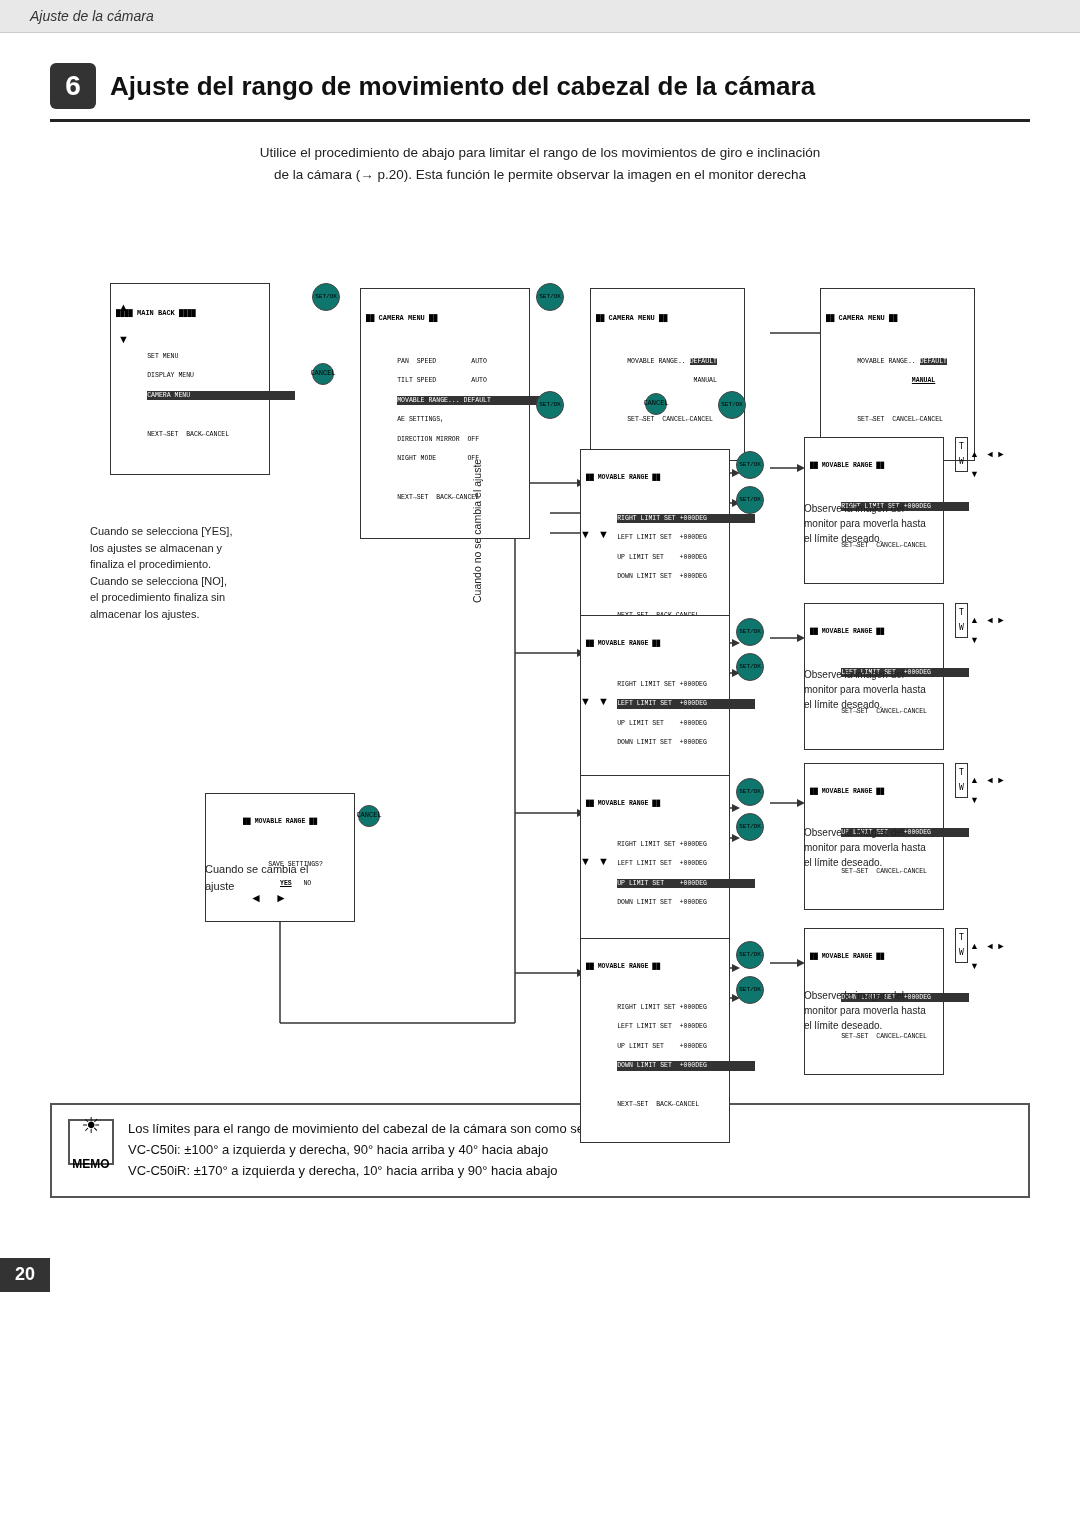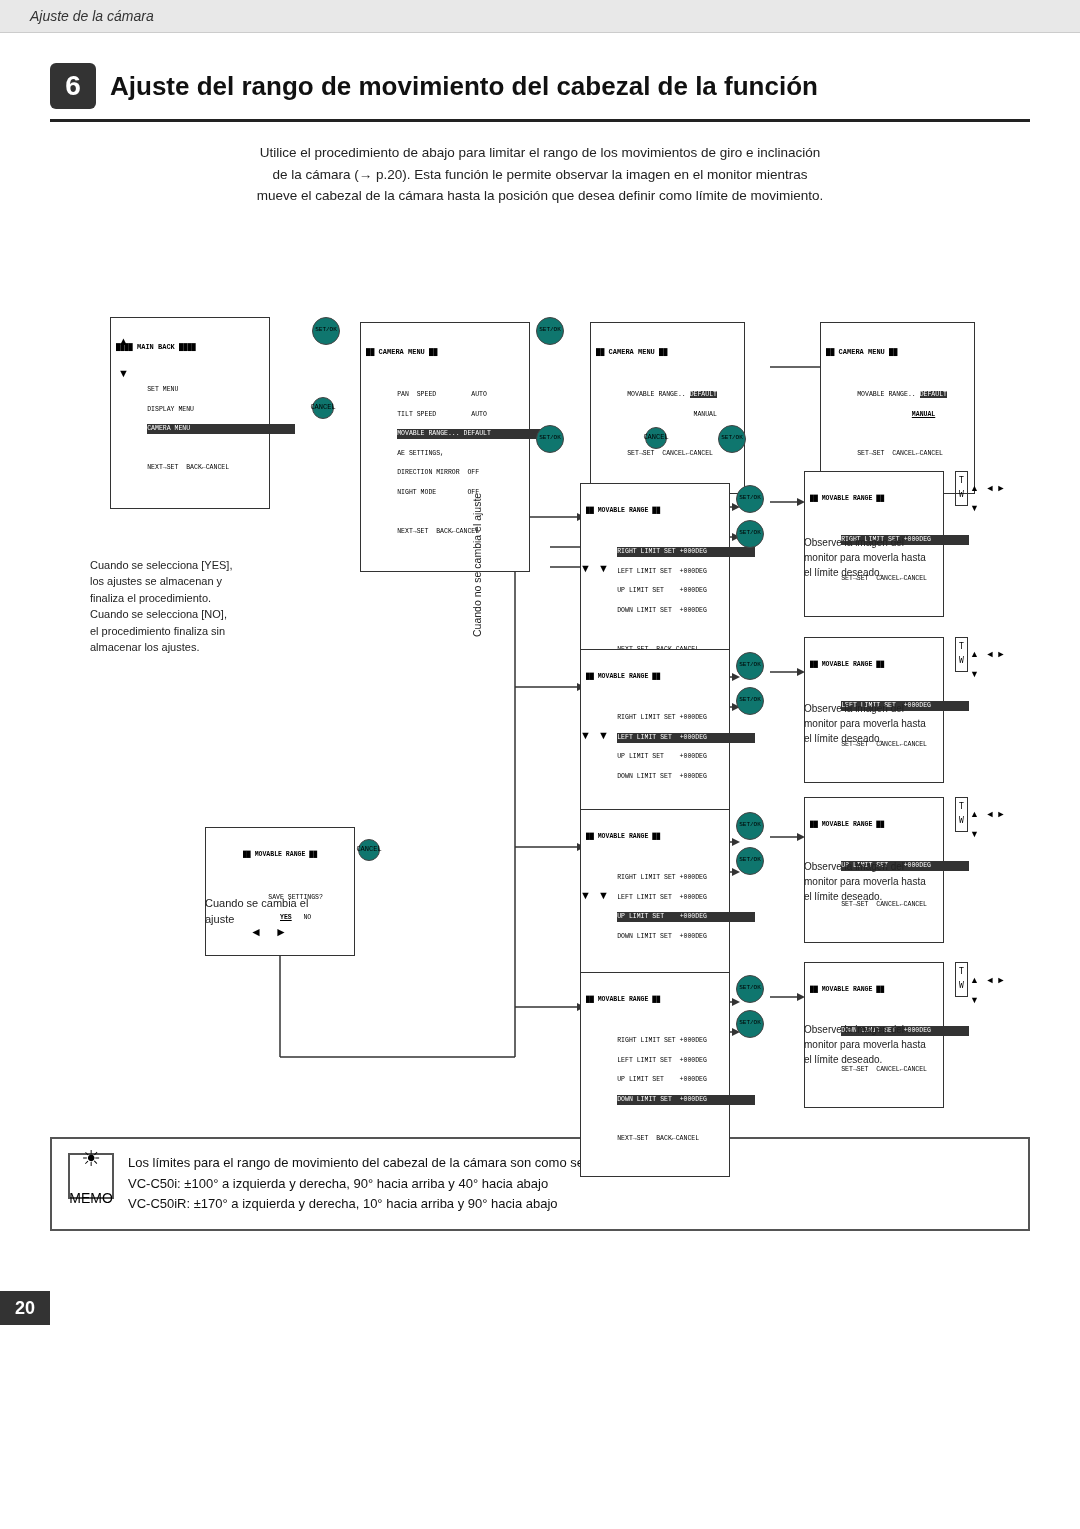--- a/index.html
+++ b/index.html
@@ -44,21 +44,21 @@
     }
     .chapter-title-text {
       font-size: 26px;
       font-weight: bold;
       color: #111;
     }
     .intro-text {
       font-size: 13.5px;
       line-height: 1.6;
       color: #222;
-      margin-bottom: 20px;
+      margin-bottom: 8px;
       text-align: center;
     }
     .diagram-area {
       position: relative;
       width: 100%;
       height: 880px;
       margin-bottom: 30px;
     }
     
     .menu-box {
@@ -164,27 +164,26 @@
 
 <div class="header-bar">
   <span>Ajuste de la cámara</span>
 </div>
 
 <div class="page-content">
   <div class="chapter-title">
     <div class="chapter-num">
       <span>6</span>
     </div>
-    <div class="chapter-title-text">Ajuste del rango de movimiento del cabezal de la función</div>
+    <div class="chapter-title-text">Ajuste del rango de movimiento del cabezal de la cámara</div>
   </div>
 
   <div class="intro-text">
     <span>Utilice el procedimiento de abajo para limitar el rango de los movimientos de giro e inclinación</span><br>
-    <span>de la cámara (→ p.20). Esta función le permite observar la imagen en el monitor mientras</span><br>
-    <span>mueve el cabezal de la cámara hasta la posición que desea definir como límite de movimiento.</span>
+    <span>de la cámara (→ p.20). Esta función le permite observar la imagen en el monitor derecha</span><br>
   </div>
 
   <div class="diagram-area">
 
     <svg class="diagram-svg" viewBox="0 0 980 880" xmlns="http://www.w3.org/2000/svg">
 
       <line x1="155" y1="158" x2="155" y2="188" stroke="#333" stroke-width="1.5"></line>
       <polygon points="151,185 155,193 159,185" fill="#333"></polygon>
 
       <line x1="310" y1="140" x2="390" y2="140" stroke="#333" stroke-width="1.5"></line>
@@ -526,21 +525,21 @@
     <div style="position:absolute; left:200px; top:698px; font-size:12px;">◄</div>
     <div style="position:absolute; left:225px; top:698px; font-size:12px;">►</div>
 
     <div class="circle-btn large" style="left:486px; top:198px;">SET/OK</div>
 
   </div>
 
   <div class="memo-box">
     <div class="memo-icon">
       <div class="icon-sym">☀</div>
-      <div style="font-size:14px; font-weight:normal; margin-top:18px;">MEMO</div>
+      <div style="font-size:12px; font-weight:bold; margin-top:18px;">MEMO</div>
     </div>
     <div class="memo-text">
       <span>Los límites para el rango de movimiento del cabezal de la cámara son como se indica abajo:</span><br>
       <span>VC-C50i:   ±100° a izquierda y derecha, 90° hacia arriba y 40° hacia abajo</span><br>
       <span>VC-C50iR: ±170° a izquierda y derecha, 10° hacia arriba y 90° hacia abajo</span>
     </div>
   </div>
 
 </div>
 

